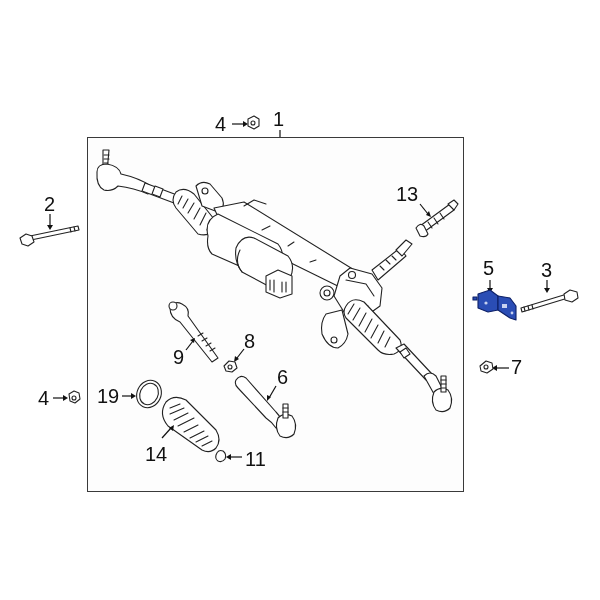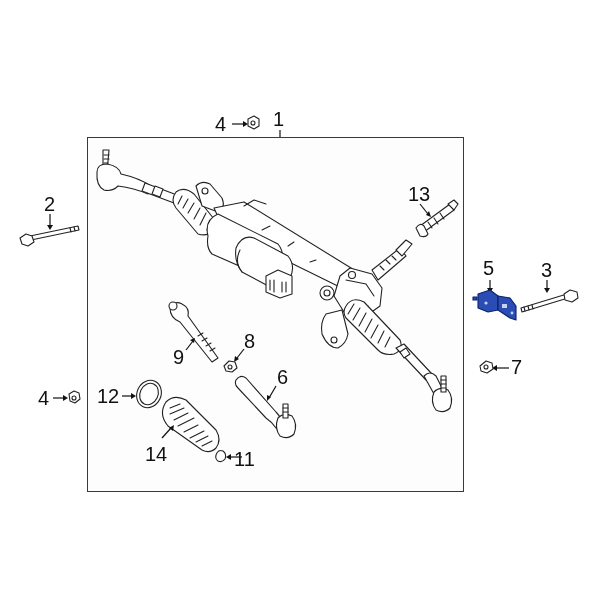--- a/index.html
+++ b/index.html
@@ -184,16 +184,16 @@
   <span class="callout" style="left:44px;top:194px">2</span>
   <span class="callout" style="left:541px;top:260px">3</span>
   <span class="callout" style="left:215px;top:114px">4</span>
   <span class="callout" style="left:38px;top:388px">4</span>
   <span class="callout" style="left:483px;top:258px">5</span>
   <span class="callout" style="left:277px;top:367px">6</span>
   <span class="callout" style="left:511px;top:357px">7</span>
   <span class="callout" style="left:244px;top:331px">8</span>
   <span class="callout" style="left:173px;top:347px">9</span>
   <span class="callout" style="left:145px;top:444px">14</span>
-  <span class="callout" style="left:234px;top:449px">11</span>
-  <span class="callout" style="left:97px;top:386px">12</span>
-  <span class="callout" style="left:408px;top:184px">13</span>
+  <span class="callout" style="left:245px;top:449px">11</span>
+  <span class="callout" style="left:97px;top:386px">19</span>
+  <span class="callout" style="left:396px;top:184px">13</span>
 </div>
 
 </body></html>

